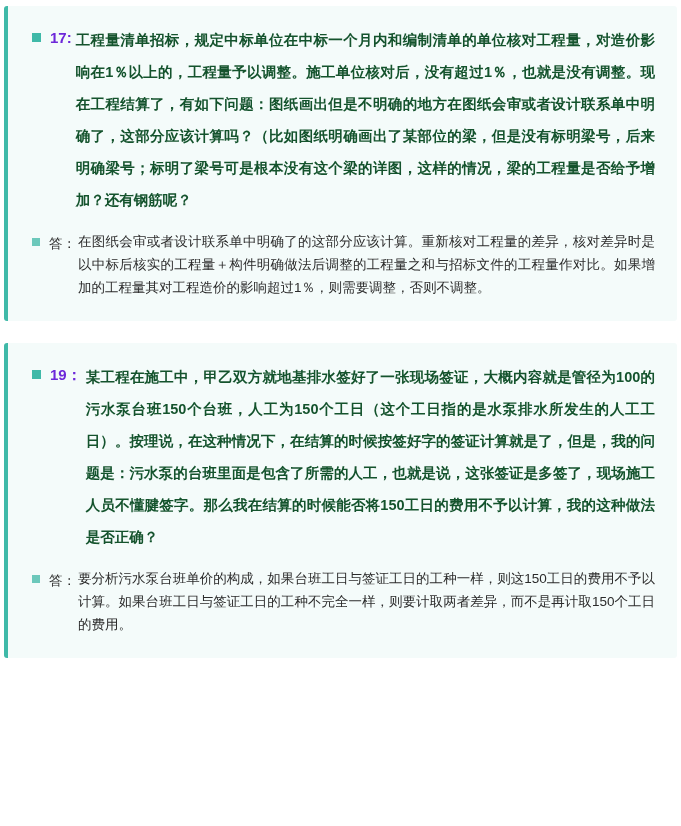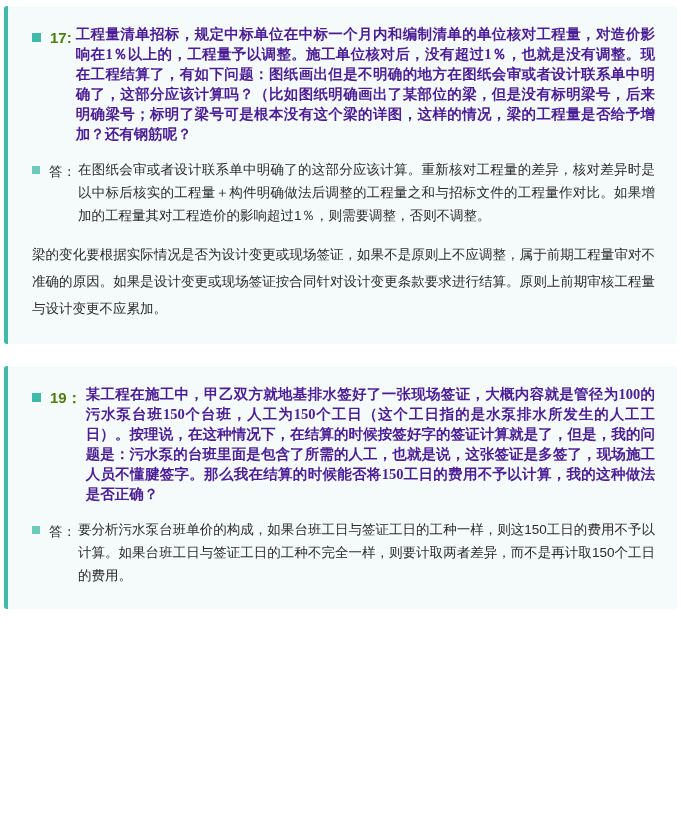--- a/index.html
+++ b/index.html
@@ -43,32 +43,31 @@
   }
   .bullet.small {
     width: 8px;
     height: 8px;
     background: #6cc8bb;
     margin-top: 8px;
   }
   .q-num {
     flex: 0 0 auto;
     font-weight: bold;
-    color: #4d7c0f;
+    color: #6d28d9;
     font-size: 15px;
     line-height: 28px;
     margin-right: 4px;
   }
   .q-text {
     font-weight: bold;
     font-size: 14.5px;
-    line-height: 20px;
-    color: #4c1d95;
+    line-height: 32px;
+    color: #14532d;
     text-align: justify;
-    font-family: Liberation Serif, serif;
   }
   .a-row {
     display: flex;
     align-items: flex-start;
     margin-top: 14px;
   }
   .a-label {
     flex: 0 0 auto;
     font-size: 13.5px;
     line-height: 27px;
@@ -101,21 +100,20 @@
         <span class="bullet"></span>
         <span class="q-num">17:</span>
         <span class="q-text">工程量清单招标，规定中标单位在中标一个月内和编制清单的单位核对工程量，对造价影响在1％以上的，工程量予以调整。施工单位核对后，没有超过1％，也就是没有调整。现在工程结算了，有如下问题：图纸画出但是不明确的地方在图纸会审或者设计联系单中明确了，这部分应该计算吗？（比如图纸明确画出了某部位的梁，但是没有标明梁号，后来明确梁号；标明了梁号可是根本没有这个梁的详图，这样的情况，梁的工程量是否给予增加？还有钢筋呢？</span>
       </div>
     </div>
     <div class="a-row">
       <span class="bullet small"></span>
       <span class="a-label">答：</span>
       <span class="a-text">在图纸会审或者设计联系单中明确了的这部分应该计算。重新核对工程量的差异，核对差异时是以中标后核实的工程量＋构件明确做法后调整的工程量之和与招标文件的工程量作对比。如果增加的工程量其对工程造价的影响超过1％，则需要调整，否则不调整。</span>
     </div>
-    <div class="para">梁的变化要根据实际情况是否为设计变更或现场签证，如果不是原则上不应调整，属于前期工程量审对不准确的原因。如果是设计变更或现场签证按合同针对设计变更条款要求进行结算。原则上前期审核工程量与设计变更不应累加。</div>
   </div>
 
   <div class="card">
     <div class="qa-block">
       <div class="q-row">
         <span class="bullet"></span>
         <span class="q-num">19：</span>
         <span class="q-text">某工程在施工中，甲乙双方就地基排水签好了一张现场签证，大概内容就是管径为100的污水泵台班150个台班，人工为150个工日（这个工日指的是水泵排水所发生的人工工日）。按理说，在这种情况下，在结算的时候按签好字的签证计算就是了，但是，我的问题是：污水泵的台班里面是包含了所需的人工，也就是说，这张签证是多签了，现场施工人员不懂腱签字。那么我在结算的时候能否将150工日的费用不予以计算，我的这种做法是否正确？</span>
       </div>
     </div>

